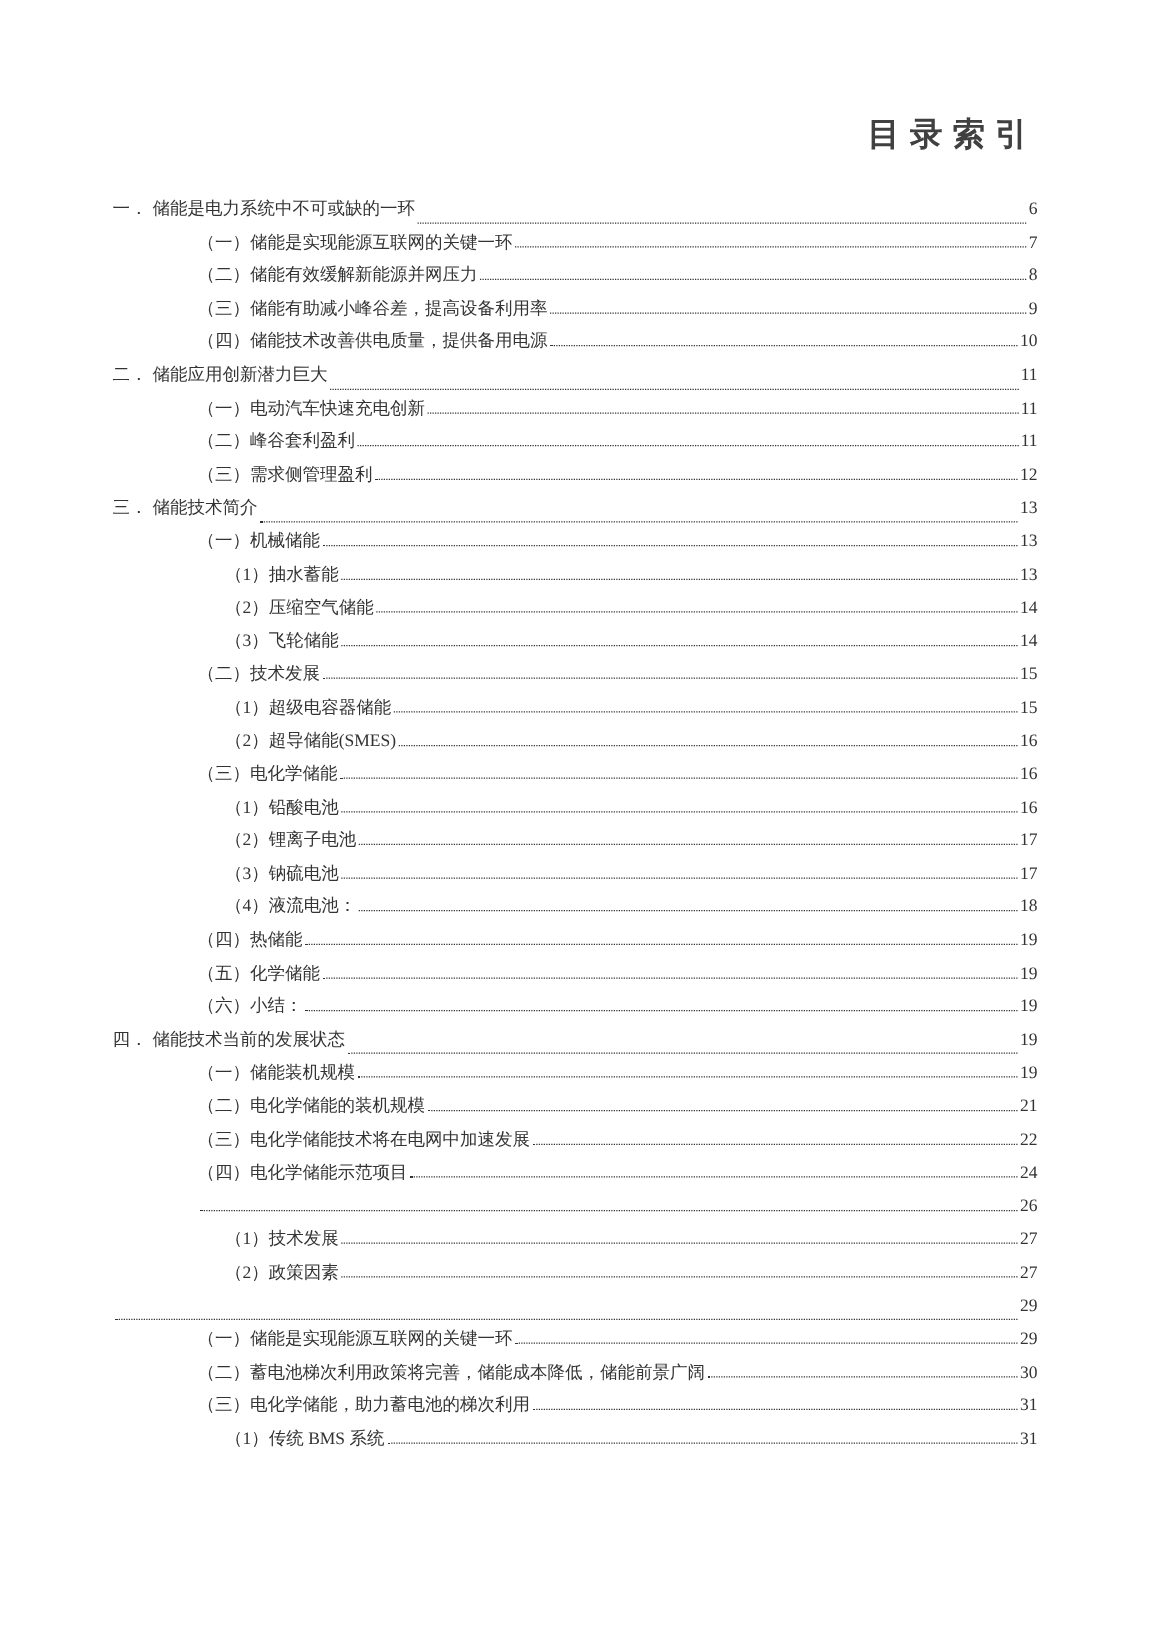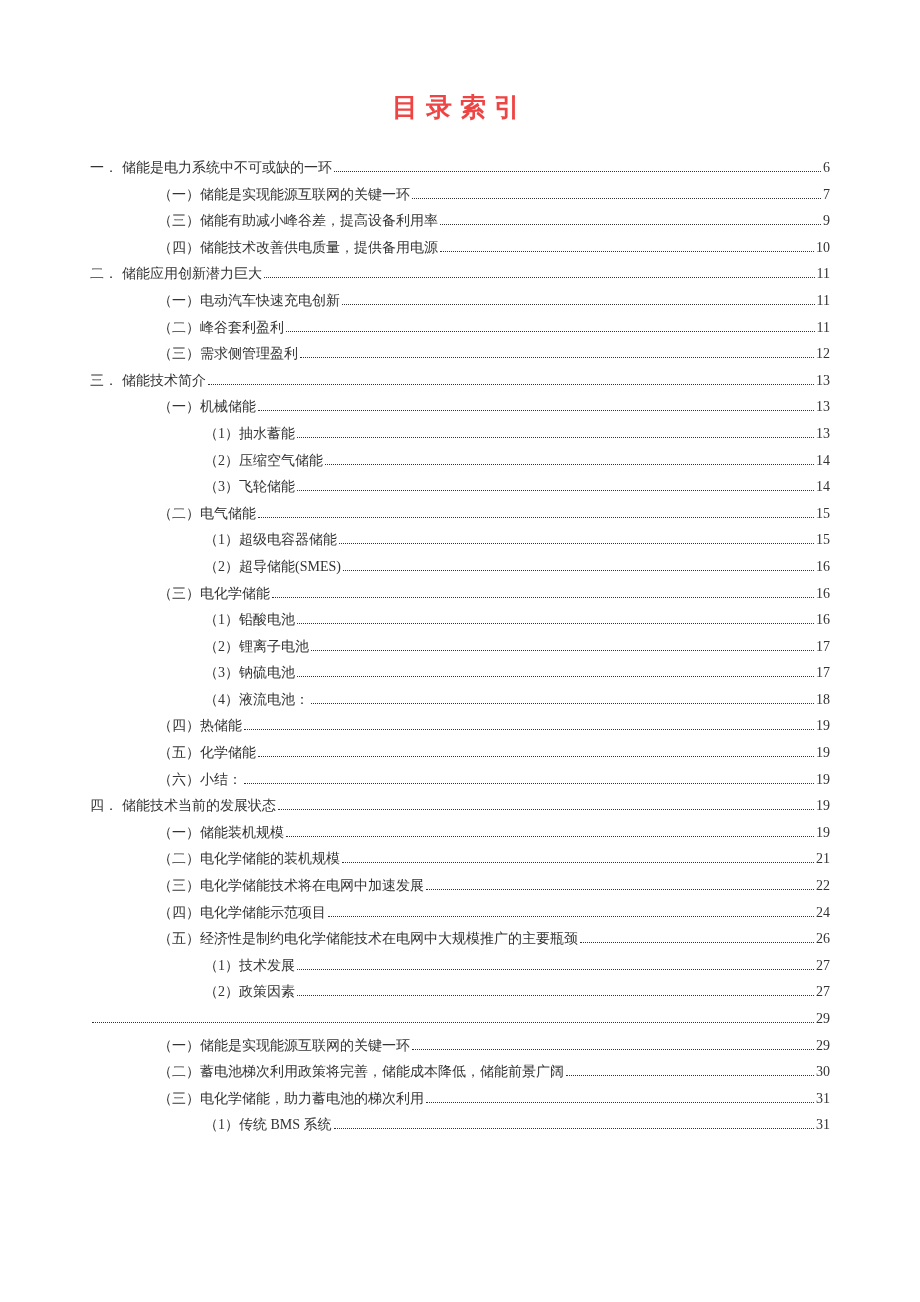--- a/index.html
+++ b/index.html
@@ -9,27 +9,27 @@
     }
     body {
       width: 920px;
       height: 1302px;
       background: #fff;
       font-family: "SimSun", "宋体", serif;
       padding: 90px 90px 90px 90px;
       color: #333;
     }
     .title {
-      text-align: center;
+      text-align: right;
       font-size: 26px;
       font-weight: bold;
       font-family: "SimHei", "黑体", sans-serif;
       letter-spacing: 8px;
       margin-bottom: 30px;
-      color: #ef4444;
+      color: #404040;
     }
     .toc {
       font-size: 14px;
       line-height: 1.9;
     }
     .toc-entry {
       display: flex;
       align-items: baseline;
       white-space: nowrap;
     }
@@ -40,49 +40,55 @@
       flex: 1 1 auto;
       border-bottom: 1.5px dotted #333;
       margin: 0 2px 3px 2px;
       min-width: 10px;
     }
     .toc-page {
       flex: 0 0 auto;
     }
     .lvl-1 {
       margin-left: 0;
+      align-items: flex-end;
     }
     .lvl-1 .toc-marker {
       display: inline-block;
       width: 32px;
     }
     .lvl-2 {
       margin-left: 68px;
     }
     .lvl-3 {
-      margin-left: 114px;
+      margin-left: 90px;
     }
   </style>
 </head>
 <body>
 
 <h1 class="title">目录索引</h1>
 
 <div class="toc" id="toc-container">
     <div class="toc-entry lvl-1">
       <span class="toc-text"><span class="toc-marker">一．</span><span>储能是电力系统中不可或缺的一环</span></span>
       <span class="toc-dots"></span>
       <span class="toc-page">6</span>
     </div>
     <div class="toc-entry lvl-2">
       <span class="toc-text">（一）储能是实现能源互联网的关键一环</span>
       <span class="toc-dots"></span>
       <span class="toc-page">7</span>
     </div>
     <div class="toc-entry lvl-2">
+      <span class="toc-text">（二）储能有效缓解新能源并网压力</span>
+      <span class="toc-dots"></span>
+      <span class="toc-page">8</span>
+    </div>
+    <div class="toc-entry lvl-2">
       <span class="toc-text">（三）储能有助减小峰谷差，提高设备利用率</span>
       <span class="toc-dots"></span>
       <span class="toc-page">9</span>
     </div>
     <div class="toc-entry lvl-2">
       <span class="toc-text">（四）储能技术改善供电质量，提供备用电源</span>
       <span class="toc-dots"></span>
       <span class="toc-page">10</span>
     </div>
     <div class="toc-entry lvl-1">
@@ -124,21 +130,21 @@
       <span class="toc-text">（2）压缩空气储能</span>
       <span class="toc-dots"></span>
       <span class="toc-page">14</span>
     </div>
     <div class="toc-entry lvl-3">
       <span class="toc-text">（3）飞轮储能</span>
       <span class="toc-dots"></span>
       <span class="toc-page">14</span>
     </div>
     <div class="toc-entry lvl-2">
-      <span class="toc-text">（二）电气储能</span>
+      <span class="toc-text">（二）技术发展</span>
       <span class="toc-dots"></span>
       <span class="toc-page">15</span>
     </div>
     <div class="toc-entry lvl-3">
       <span class="toc-text">（1）超级电容器储能</span>
       <span class="toc-dots"></span>
       <span class="toc-page">15</span>
     </div>
     <div class="toc-entry lvl-3">
       <span class="toc-text">（2）超导储能(SMES)</span>
@@ -204,21 +210,20 @@
       <span class="toc-text">（三）电化学储能技术将在电网中加速发展</span>
       <span class="toc-dots"></span>
       <span class="toc-page">22</span>
     </div>
     <div class="toc-entry lvl-2">
       <span class="toc-text">（四）电化学储能示范项目</span>
       <span class="toc-dots"></span>
       <span class="toc-page">24</span>
     </div>
     <div class="toc-entry lvl-2">
-      <span class="toc-text">（五）经济性是制约电化学储能技术在电网中大规模推广的主要瓶颈</span>
       <span class="toc-dots"></span>
       <span class="toc-page">26</span>
     </div>
     <div class="toc-entry lvl-3">
       <span class="toc-text">（1）技术发展</span>
       <span class="toc-dots"></span>
       <span class="toc-page">27</span>
     </div>
     <div class="toc-entry lvl-3">
       <span class="toc-text">（2）政策因素</span>

